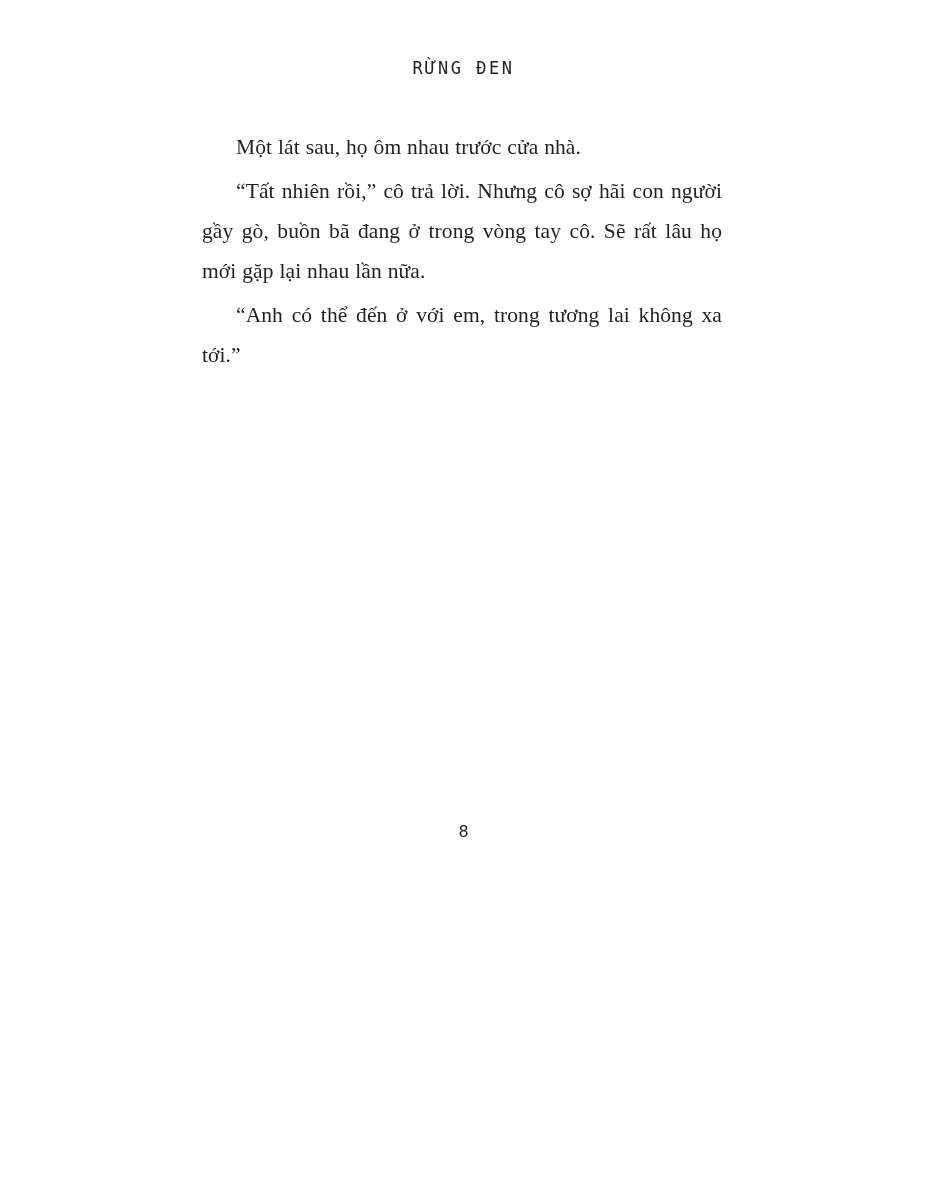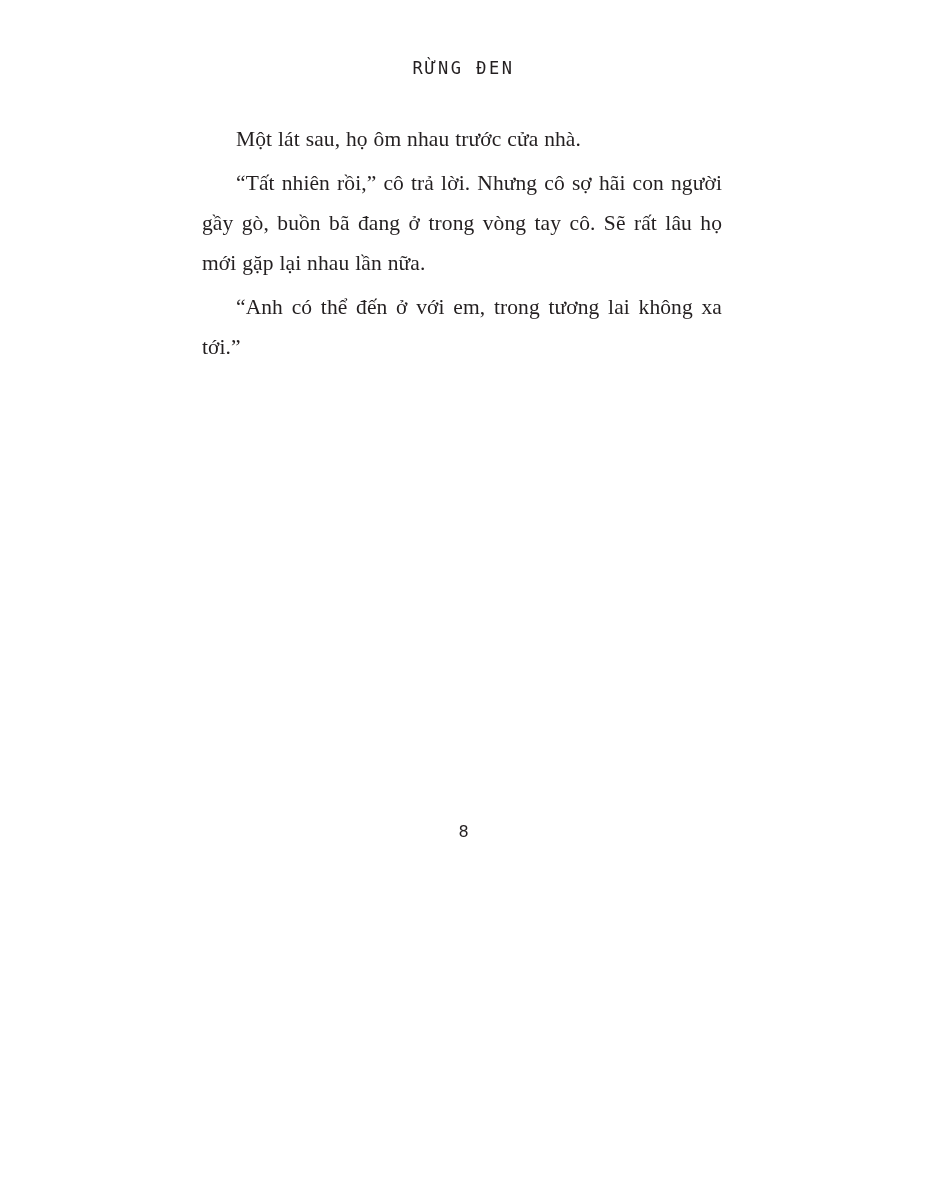--- a/index.html
+++ b/index.html
@@ -24,21 +24,21 @@
     width: 100%;
     text-align: center;
     font-family: "DejaVu Sans Mono", monospace;
     font-size: 17px;
     letter-spacing: 2.5px;
     color: #231f20;
     white-space: pre;
   }
   .body-text {
     position: absolute;
-    top: 120px;
+    top: 128px;
     left: 202px;
     width: 520px;
   }
   .body-text p {
     margin: 0 0 4px 0;
     font-size: 21.5px;
     line-height: 1.86;
     text-align: justify;
     text-indent: 34px;
     letter-spacing: 0.1px;

